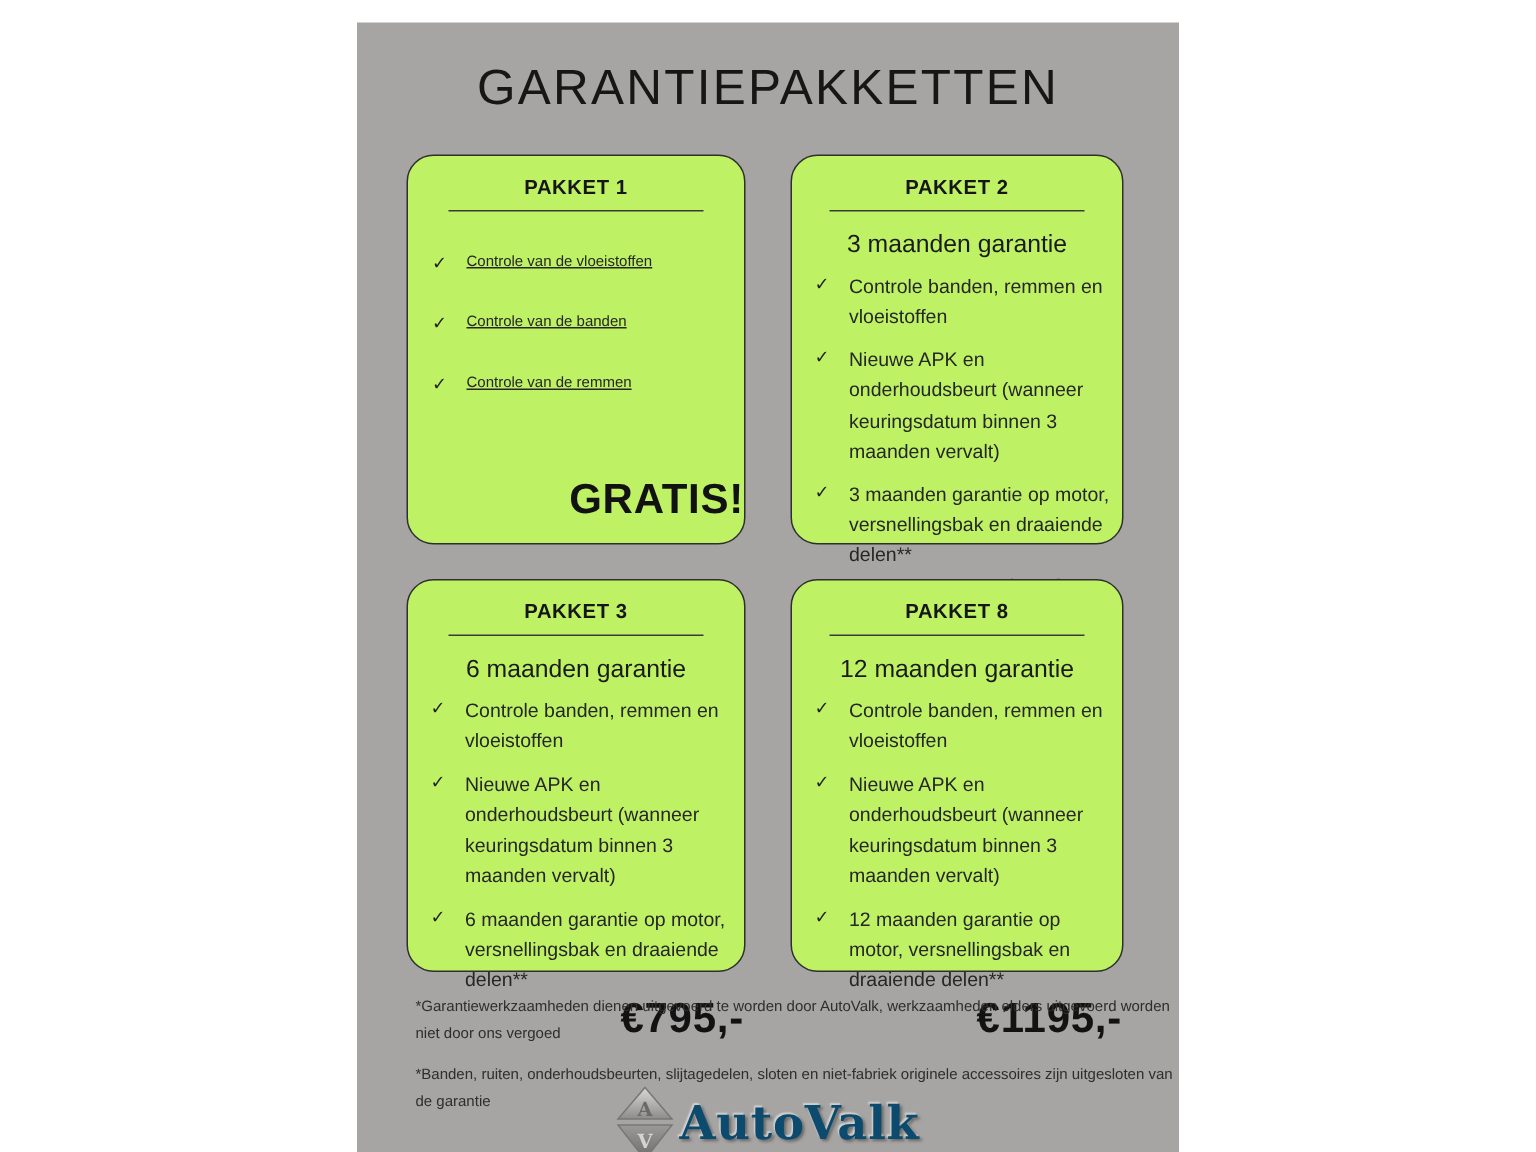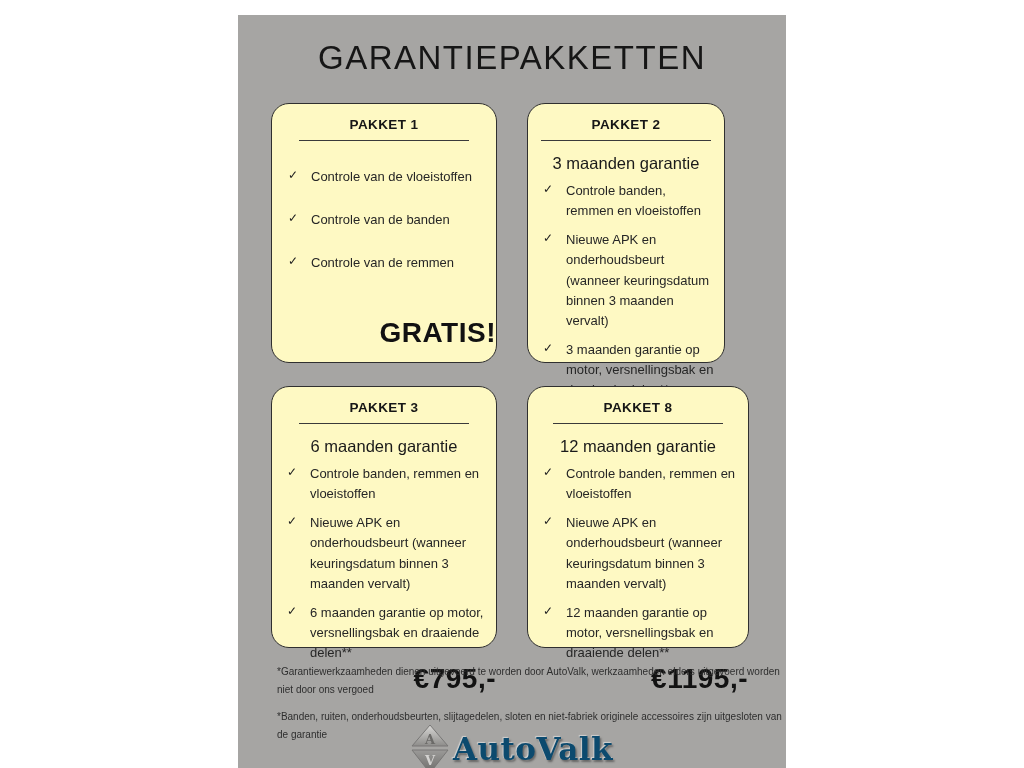--- a/index.html
+++ b/index.html
@@ -12,46 +12,46 @@
     background:#a6a5a3;
   }
   .poster-bottom-strip{
     position:absolute;left:0;bottom:0;width:100%;height:7px;background:#c9c8c5;
   }
   .title{
     position:absolute;top:24px;left:0;width:100%;text-align:center;
     font-size:33px;font-weight:500;letter-spacing:1.5px;color:#161616;
   }
   .card{
-    position:absolute;background:#fef9c3;border:1.5px solid #2f2f2f;border-radius:18px;
+    position:absolute;background:#bef264;border:1.5px solid #2f2f2f;border-radius:18px;
     box-sizing:border-box;display:flex;flex-direction:column;
   }
   .card1{left:33px;top:88px;width:226px;height:260px;}
-  .card2{left:289px;top:88px;width:198px;height:260px;}
+  .card2{left:289px;top:88px;width:222px;height:260px;}
   .card3{left:33px;top:371px;width:226px;height:262px;}
   .card4{left:289px;top:371px;width:222px;height:262px;}
   .card-header{
     margin-top:13px;text-align:center;font-size:13.5px;font-weight:bold;
     letter-spacing:.4px;color:#161616;
   }
   .card-divider{
     width:170px;height:0;border-bottom:1px solid #3a3a3a;margin:8px auto 0 auto;
   }
   .card-subtitle{
     margin-top:13px;text-align:center;font-size:16.5px;font-weight:400;color:#1a1a1a;
   }
   .card-items{display:flex;flex-direction:column;}
   .card1 .card-items{padding:26px 0 0 16px;gap:23px;}
   .card2 .card-items,.card3 .card-items,.card4 .card-items{padding:8px 8px 0 15px;gap:9px;}
   .item{display:flex;align-items:flex-start;}
   .check{
     flex:0 0 auto;width:14px;font-size:12px;line-height:1.45;color:#1f1f1f;margin-right:9px;
   }
   .item-text{font-size:13px;line-height:1.55;color:#262626;max-width:175px;}
-  .card1 .item-text{max-width:185px;font-size:13px;}
+  .card1 .item-text{max-width:185px;font-size:10px;text-decoration:underline;}
   .card-price{
     margin-top:auto;margin-bottom:13px;text-align:right;
     font-size:28px;font-weight:bold;color:#121212;letter-spacing:.5px;
   }
   .footnotes{
     position:absolute;left:39px;top:648px;width:505px;
     font-size:10px;line-height:1.75;color:#2e2e2e;
   }
   .footnote{margin:0 0 10px 0;}
   .logo{

